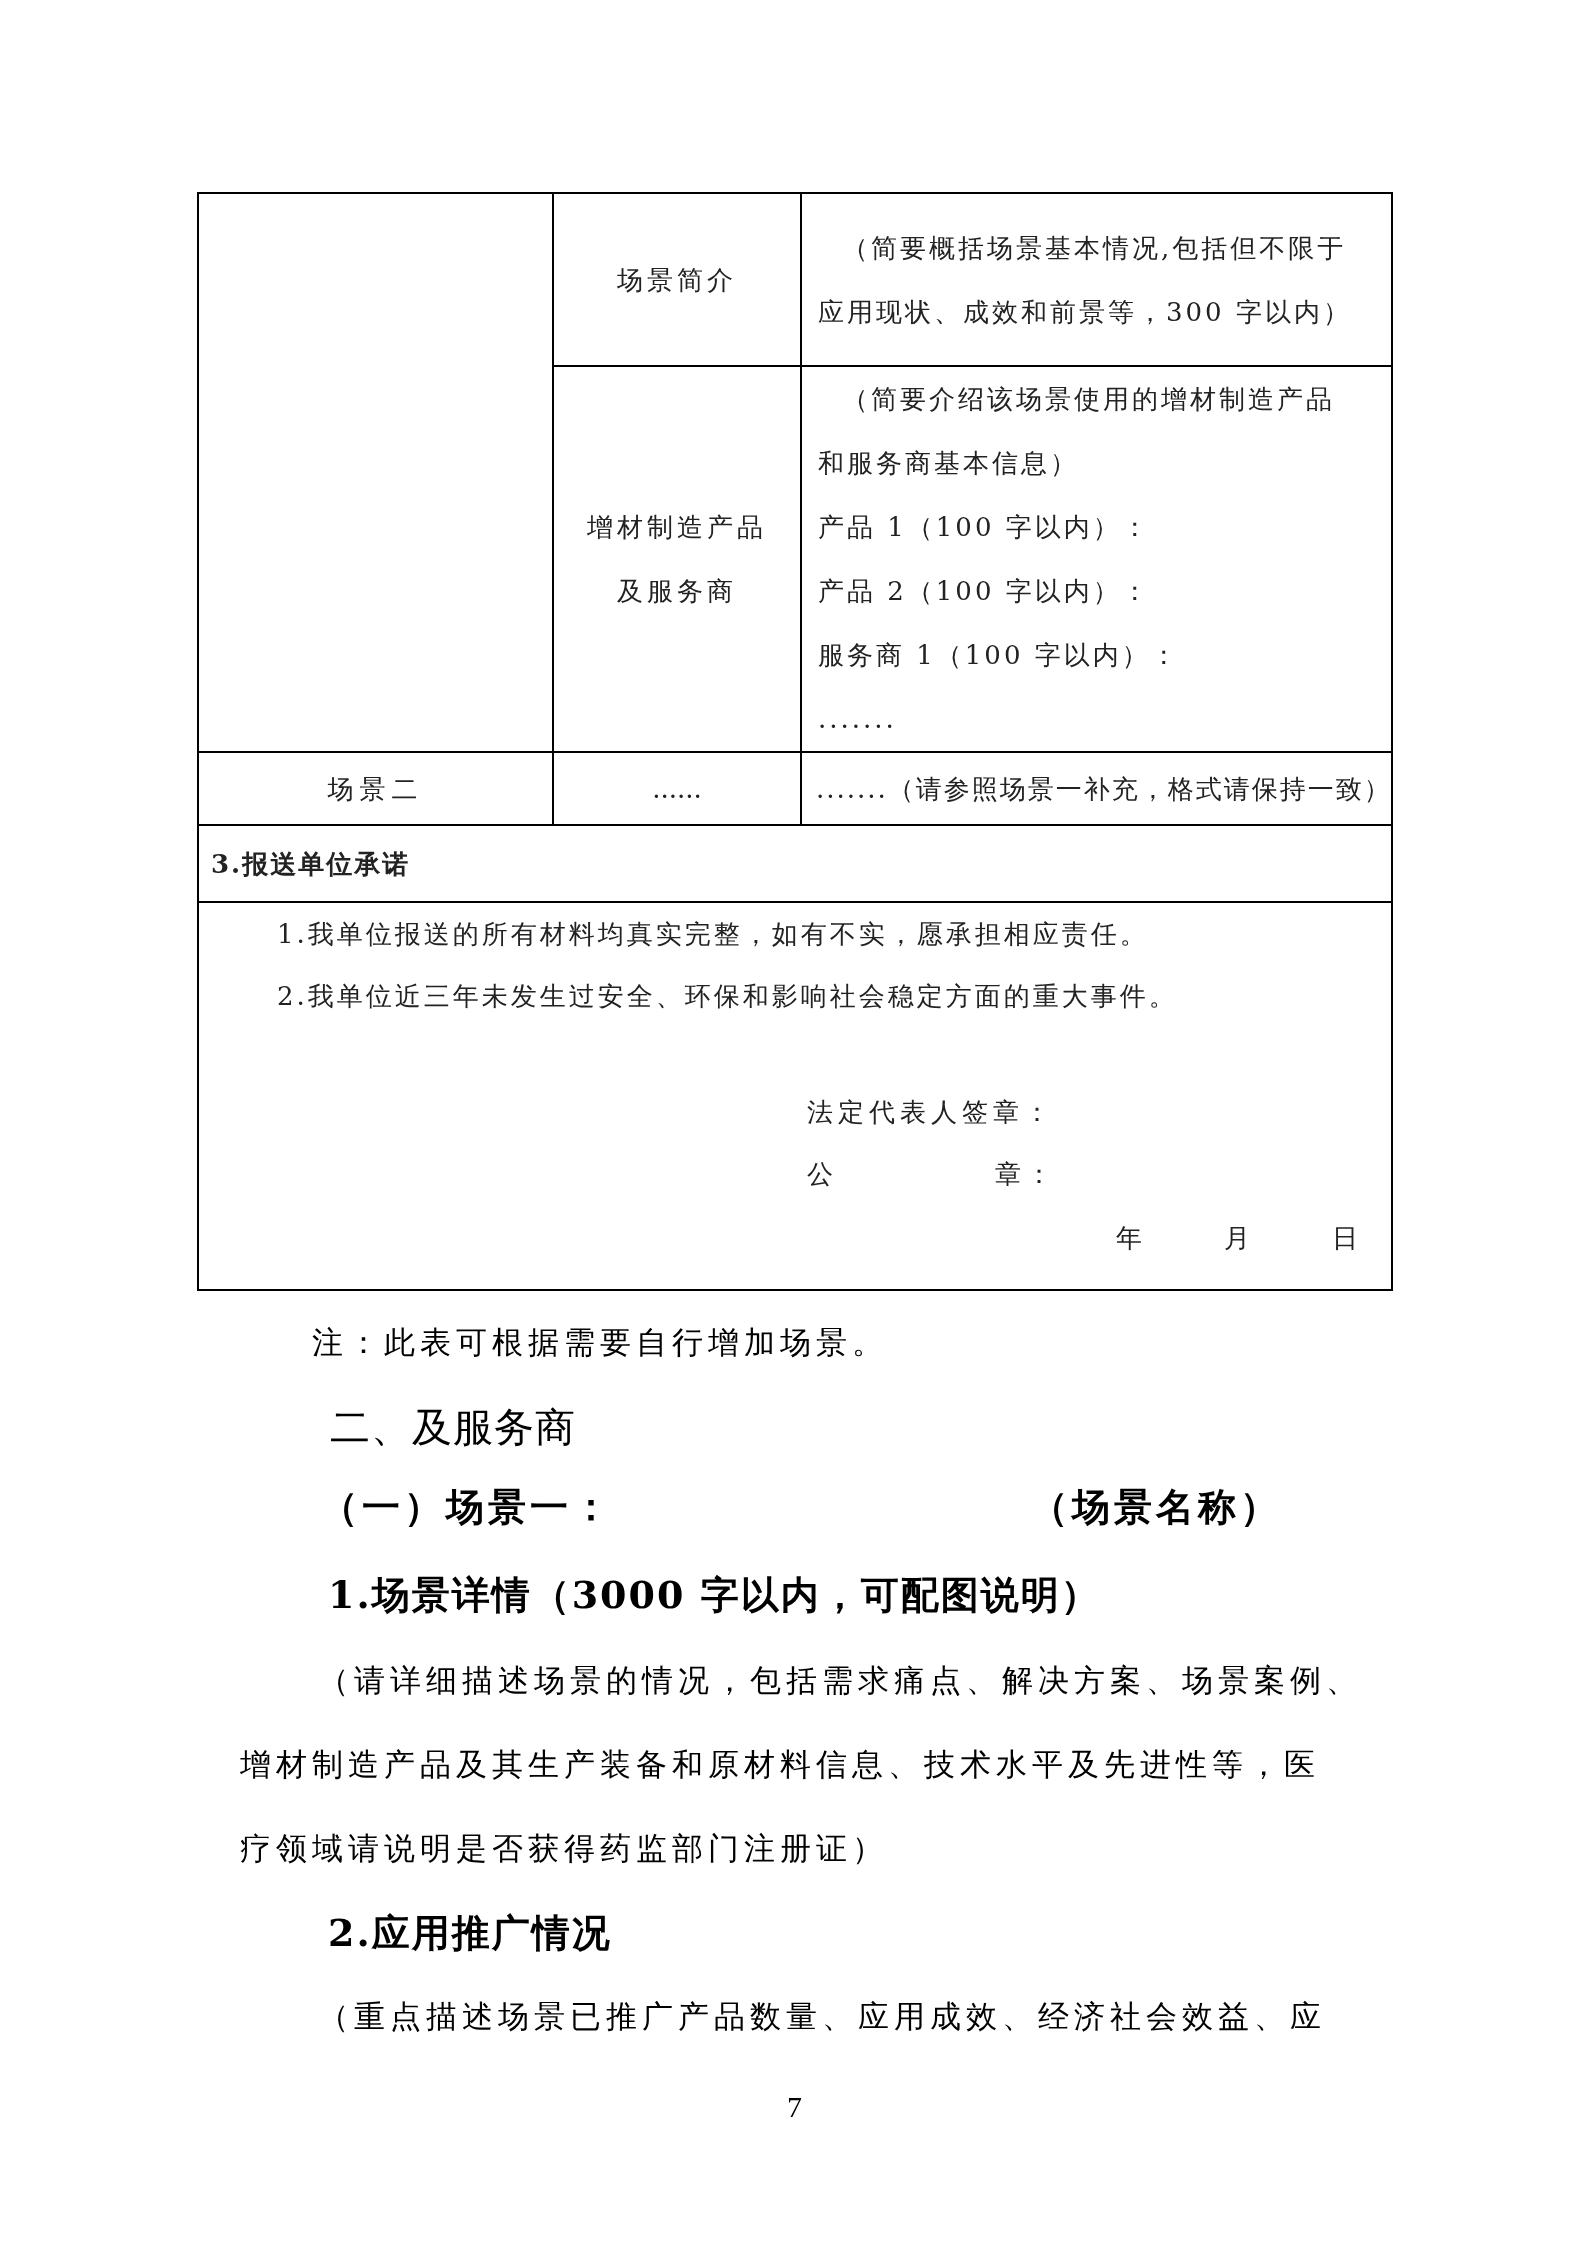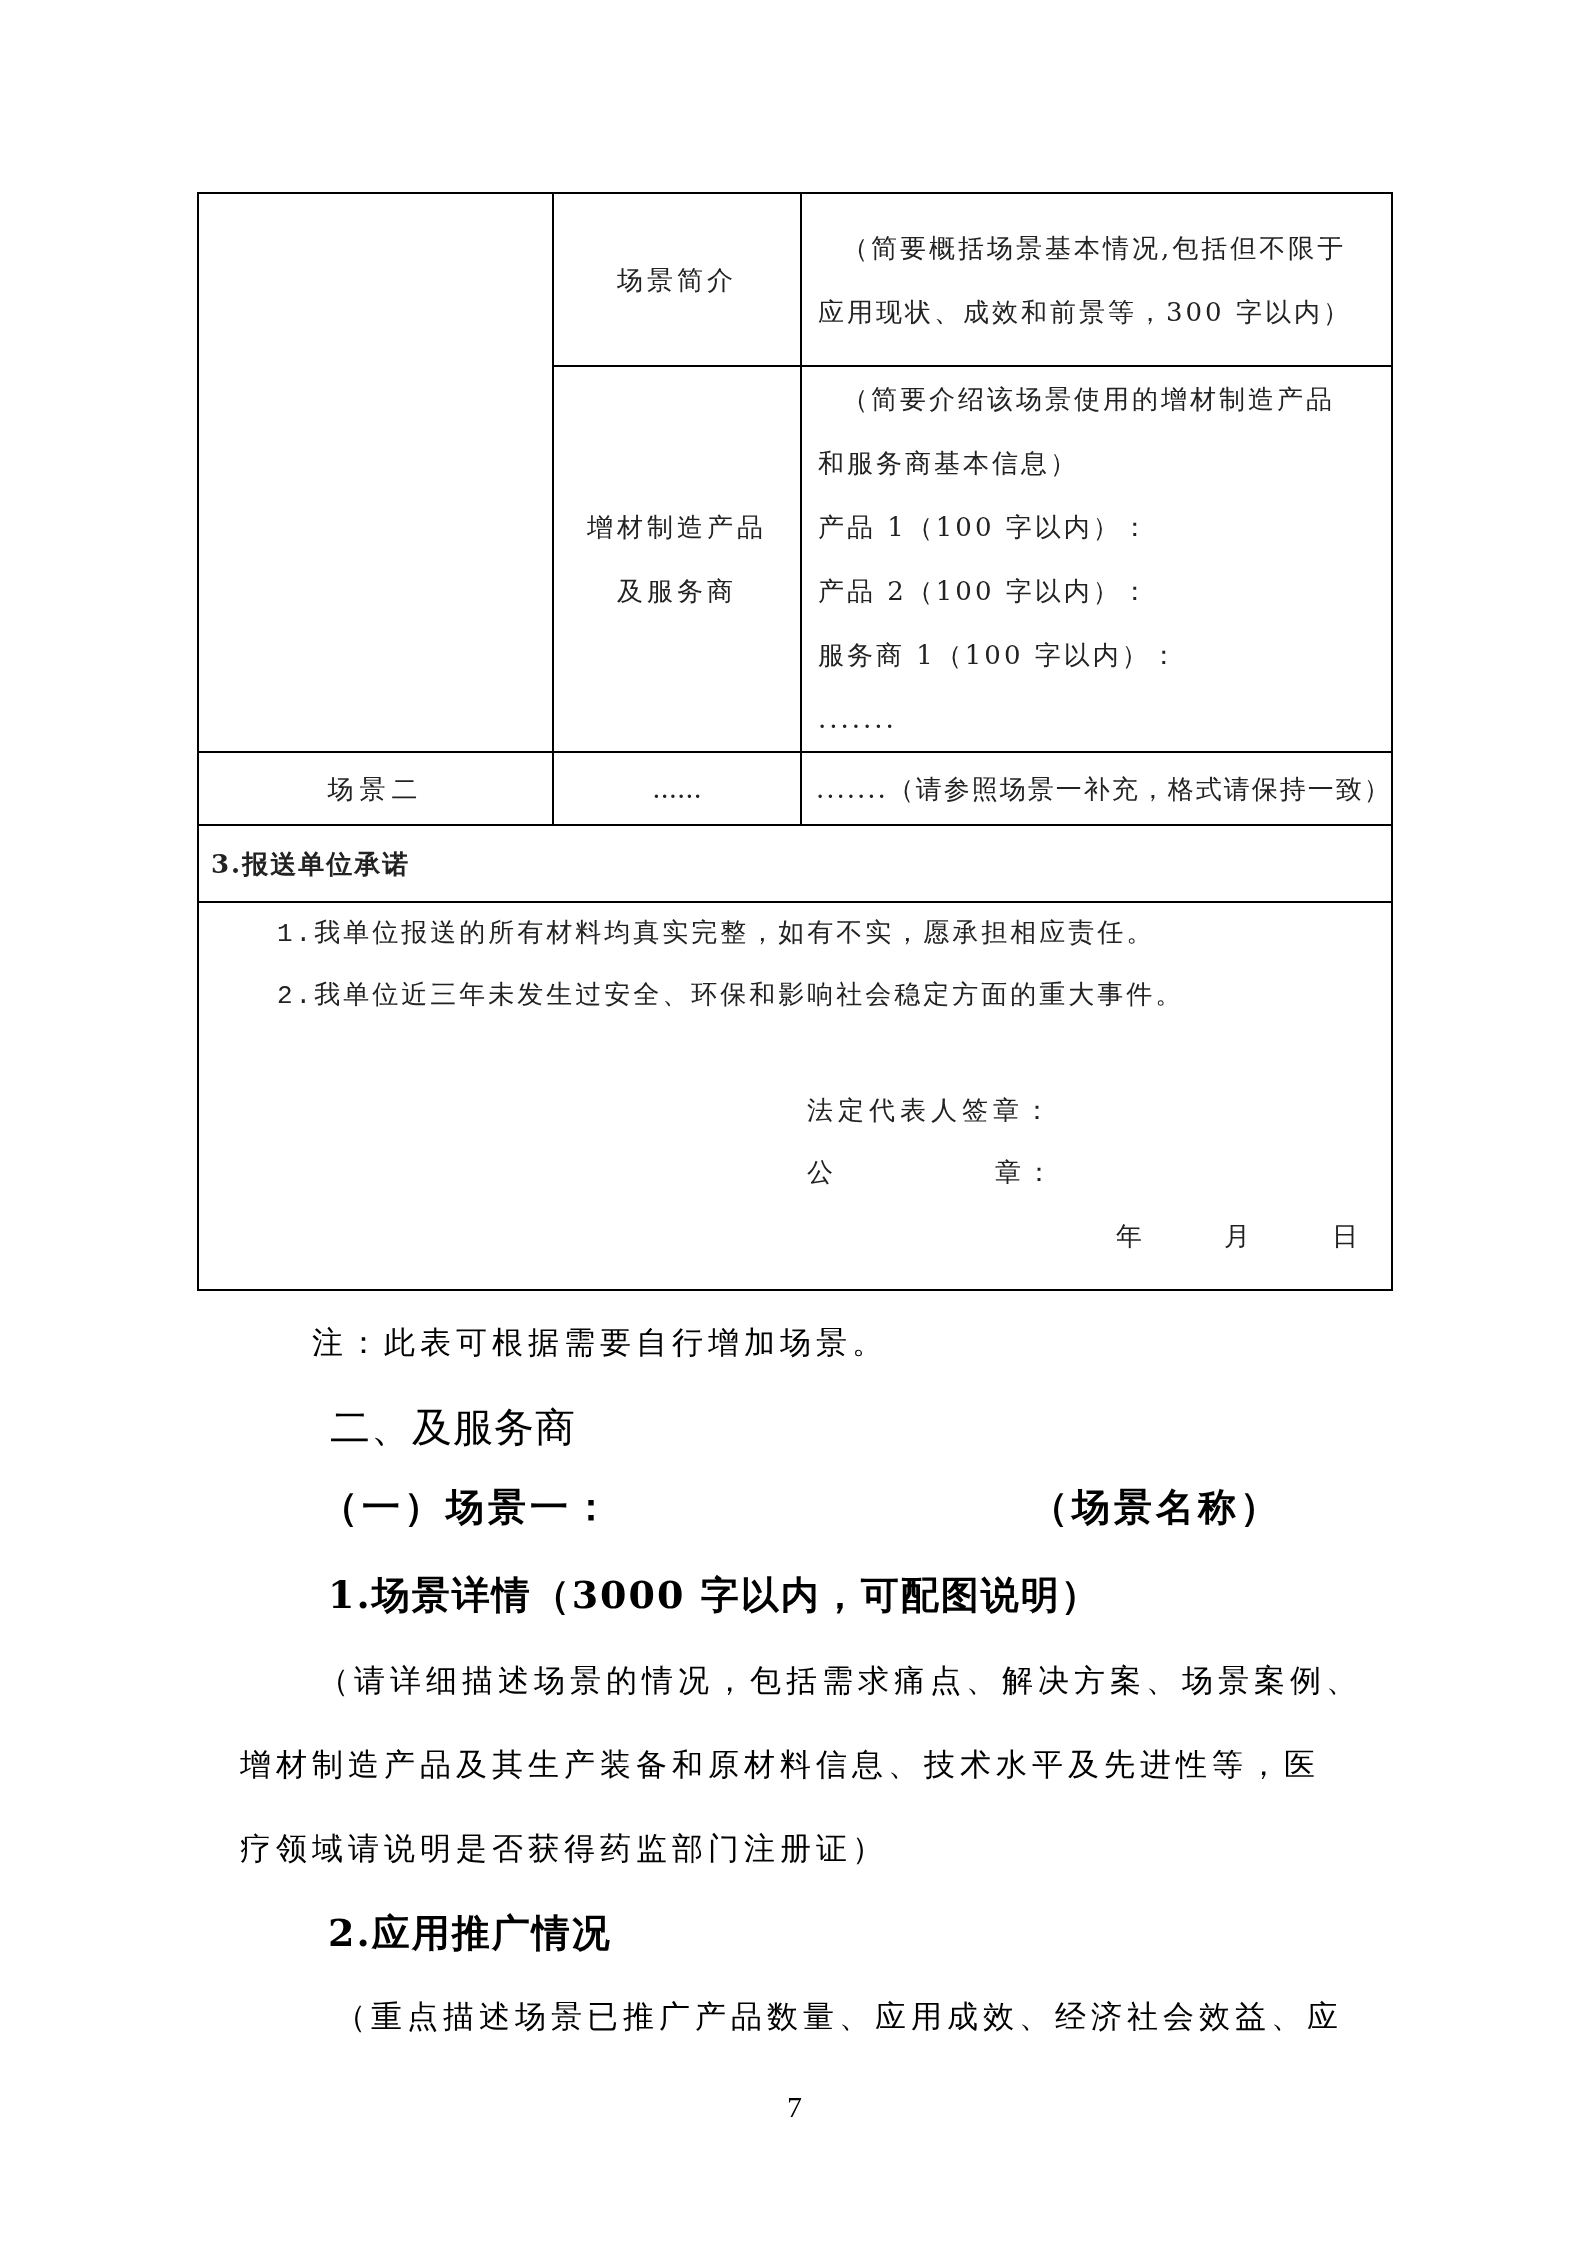--- a/index.html
+++ b/index.html
@@ -75,21 +75,20 @@
 
     .commit-head {
       padding-left: 12px !important;
       font-weight: bold;
       font-size: 26px;
       letter-spacing: 2px;
       color: #000;
     }
     .commit-body {
       position: relative;
-      font-family: Liberation Mono, monospace;
     }
     .commit-line {
       position: absolute;
       left: 78px;
       letter-spacing: 3px;
       white-space: nowrap;
       font-size: 26px;
     }
     .sig-line {
       position: absolute;
@@ -227,16 +226,16 @@
 
   <div class="h-sub left">（一）场景一：</div>
   <div class="h-sub right">（场景名称）</div>
 
   <div class="h-item" style="top:1570px;">1.场景详情（3000 字以内，可配图说明）</div>
   <div class="para-line" style="left:318px; top:1660px;">（请详细描述场景的情况，包括需求痛点、解决方案、场景案例、</div>
   <div class="para-line" style="left:240px; top:1744px;">增材制造产品及其生产装备和原材料信息、技术水平及先进性等，医</div>
   <div class="para-line" style="left:240px; top:1828px;">疗领域请说明是否获得药监部门注册证）</div>
 
   <div class="h-item" style="top:1908px;">2.应用推广情况</div>
-  <div class="para-line" style="left:318px; top:1996px;margin-left:17px;">（重点描述场景已推广产品数量、应用成效、经济社会效益、应</div>
+  <div class="para-line" style="left:318px; top:1996px;">（重点描述场景已推广产品数量、应用成效、经济社会效益、应</div>
 
   <div class="page-num">7</div>
 </div>
 
 </body></html>

